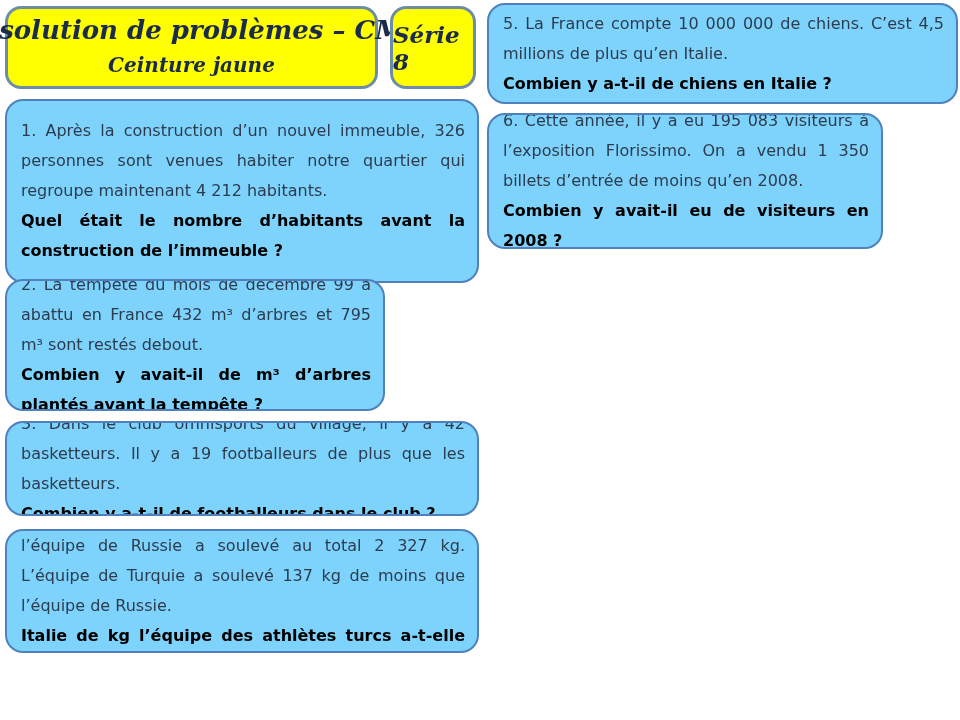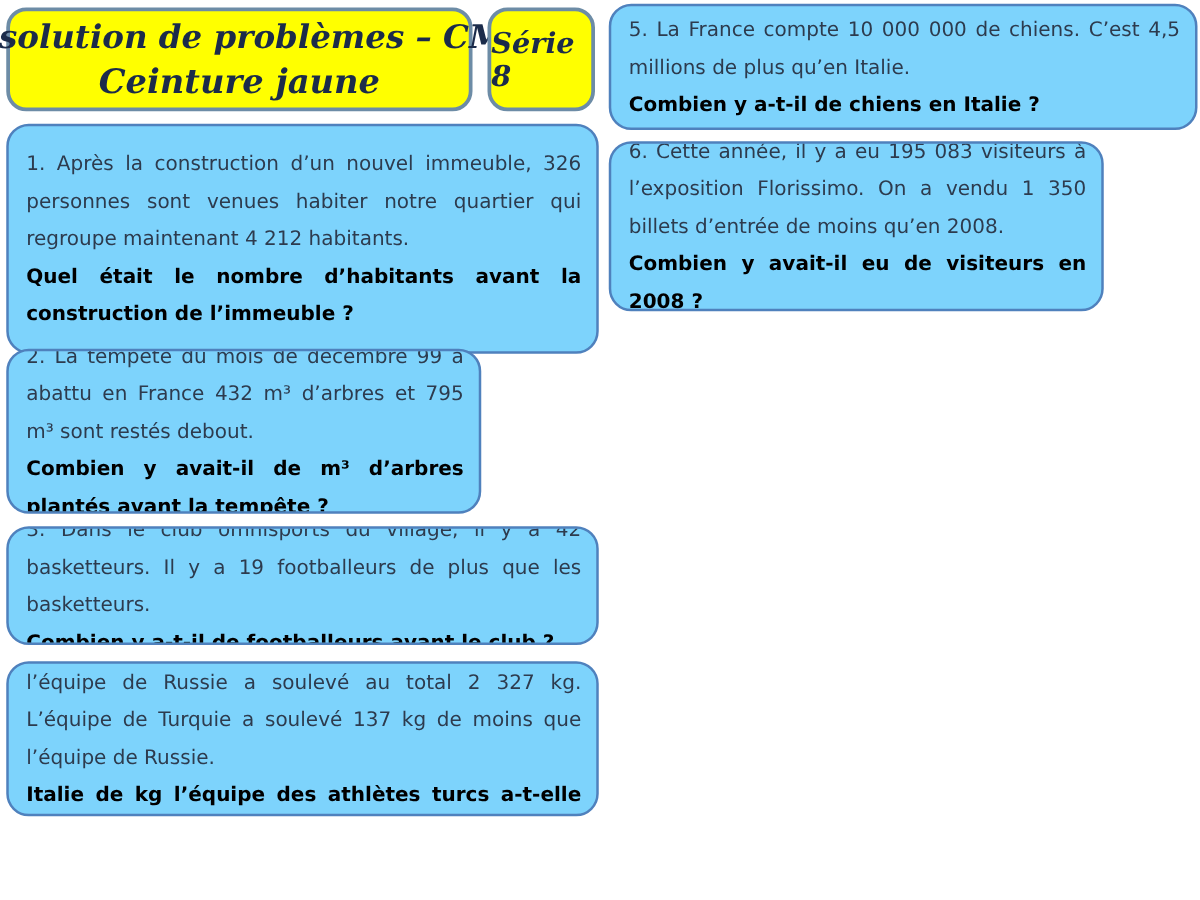--- a/index.html
+++ b/index.html
@@ -34,21 +34,21 @@
   .series-box  { left: 390px; top: 6px; width: 86px;  height: 83px; }
   .title-line {
     font-family: "DejaVu Serif", "Liberation Serif", serif;
     font-style: italic;
     font-weight: bold;
     color: #1b2b4a;
     font-size: 26px;
     line-height: 35px;
     white-space: nowrap;
   }
-  .title-line2 { font-size: 27px; }
+  .title-line2 { font-size: 20px; }
   .series-label {
     font-family: "DejaVu Serif", "Liberation Serif", serif;
     font-style: italic;
     font-weight: bold;
     color: #1b2b4a;
     font-size: 23px;
   }
 
   
   .problem {
@@ -104,21 +104,21 @@
     <p class="question">Quel était le nombre d’habitants avant la construction de l’immeuble ?</p>
   </div>
 
   <div class="problem p2">
     <p class="statement">2. La tempête du mois de décembre 99 a abattu en France 432 m³ d’arbres et 795 m³ sont restés debout.</p>
     <p class="question">Combien y avait-il de m³ d’arbres plantés avant la tempête ?</p>
   </div>
 
   <div class="problem p3">
     <p class="statement">3. Dans le club omnisports du village, il y a 42 basketteurs. Il y a 19 footballeurs de plus que les basketteurs.</p>
-    <p class="question">Combien y a-t-il de footballeurs avant le club ?</p>
+    <p class="question">Combien y a-t-il de footballeurs dans le club ?</p>
   </div>
 
   <div class="problem p4">
     <p class="statement">4. Pendant les championnats du monde d’haltérophilie, l’équipe de Russie a soulevé au total 2&nbsp;327 kg. L’équipe de Turquie a soulevé 137 kg de moins que l’équipe de Russie.</p>
     <p class="question">Italie de kg l’équipe des athlètes turcs a-t-elle soulevés ?</p>
   </div>
 
   <div class="problem p5">
     <p class="statement">5. La France compte 10&nbsp;000&nbsp;000 de chiens. C’est 4,5 millions de plus qu’en Italie.</p>
     <p class="question">Combien y a-t-il de chiens en Italie ?</p>

